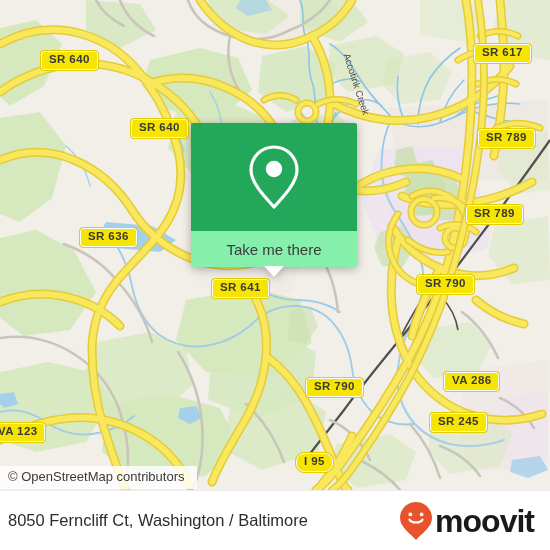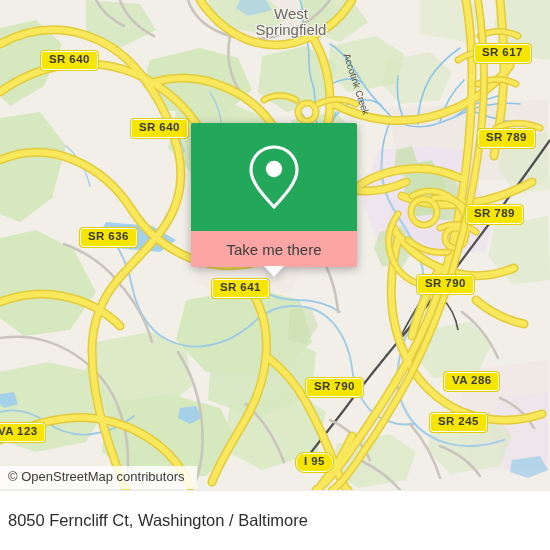--- a/index.html
+++ b/index.html
@@ -65,21 +65,21 @@
     filter:drop-shadow(0 2px 5px rgba(0,0,0,0.30));
   }
   #popup-head {
     height:108px;
     background:#22A75B;
     border-radius:2px 2px 0 0;
     display:flex; align-items:center; justify-content:center;
   }
   #popup-btn {
     height:36px;
-    background:#fca5a5;
+    background:#86efac;
     border-radius:0 0 2px 2px;
     display:flex; align-items:center; justify-content:center;
     color:#3C3C3C;
     font-size:15px;
     cursor:pointer;
   }
   #popup-tail {
     position:absolute;
     left:50%; margin-left:-10px; bottom:-10px;
     width:0; height:0;
@@ -381,22 +381,20 @@
                    C394,406 376,434 358,460 C346,478 336,488 332,490"></path>
         </g>
         <g fill="none" stroke="#F9E85C" stroke-width="5" stroke-linecap="round">
           <path d="M478,0 C482,26 484,52 484,78 C484,112 480,146 474,180
                    C468,214 460,246 450,278 C440,312 426,344 410,376
                    C394,406 376,434 358,460 C346,478 336,488 332,490"></path>
         </g>
       </g>
     </svg>
 
-    <div class="place-label" style="left:236px; top:6px; width:110px;">West
-Springfield</div>
 
     <div class="creek-label" style="left:352px; top:52px; transform:rotate(72deg);">Accotink Creek</div>
 
     <div class="shield" style="left:41px;  top:51px;">SR 640</div>
     <div class="shield" style="left:131px; top:119px;">SR 640</div>
     <div class="shield" style="left:80px;  top:228px;">SR 636</div>
     <div class="shield" style="left:212px; top:279px;">SR 641</div>
     <div class="shield" style="left:-10px; top:423px;">VA 123</div>
     <div class="shield" style="left:306px; top:378px;">SR 790</div>
     <div class="shield" style="left:296px; top:453px;border-radius:8px;">I 95</div>
@@ -416,15 +414,24 @@
       </div>
       <div id="popup-btn">Take me there</div>
       <div id="popup-tail"></div>
     </div>
 
     <div id="attribution">© OpenStreetMap contributors</div>
   </div>
 
   <div id="footer">
     <div id="footer-title">8050 Ferncliff Ct, Washington / Baltimore</div>
+    <div id="brand">
+      <svg width="36" height="40" viewBox="0 0 36 40">
+        <path d="M18 1 C9.2 1 2 8.2 2 17 C2 26.5 13 33 18 39 C23 33 34 26.5 34 17 C34 8.2 26.8 1 18 1 Z" fill="#E8522D"></path>
+        <circle cx="12.4" cy="13.4" r="1.9" fill="#FFFFFF"></circle>
+        <circle cx="23.6" cy="13.4" r="1.9" fill="#FFFFFF"></circle>
+        <path d="M11.5 18.6 C13.6 22.4 22.4 22.4 24.5 18.6" fill="none" stroke="#FFFFFF" stroke-width="2.2" stroke-linecap="round"></path>
+      </svg>
+      <span id="brand-word">moovit</span>
+    </div>
   </div>
 
 </div>
 
 </body></html>

